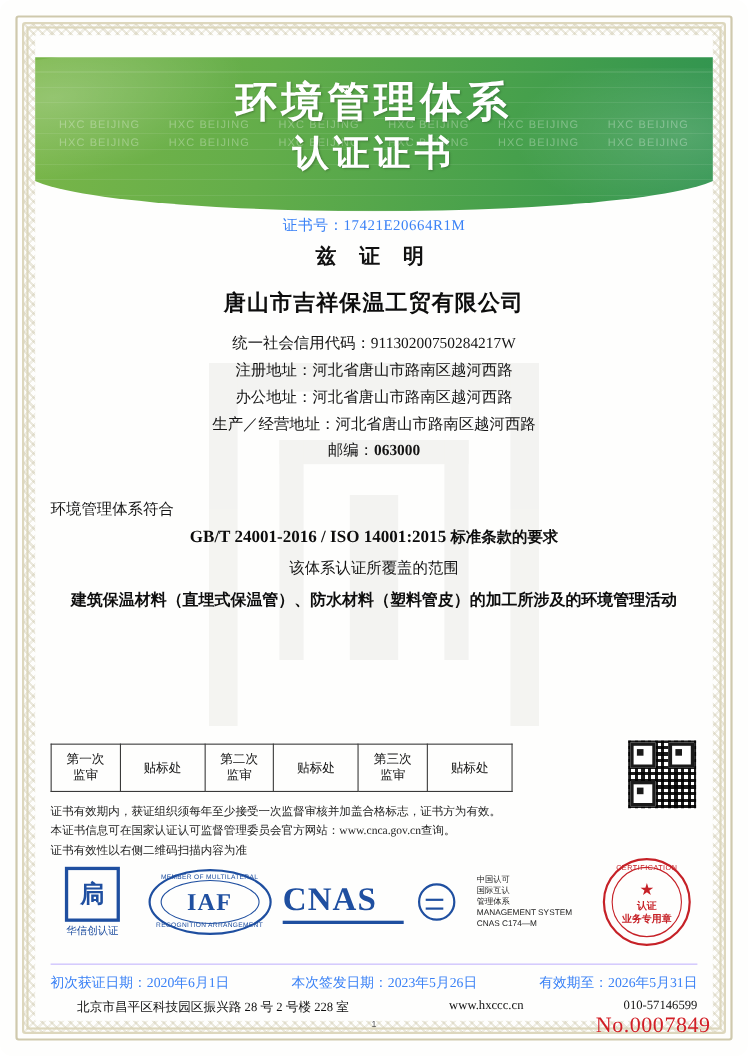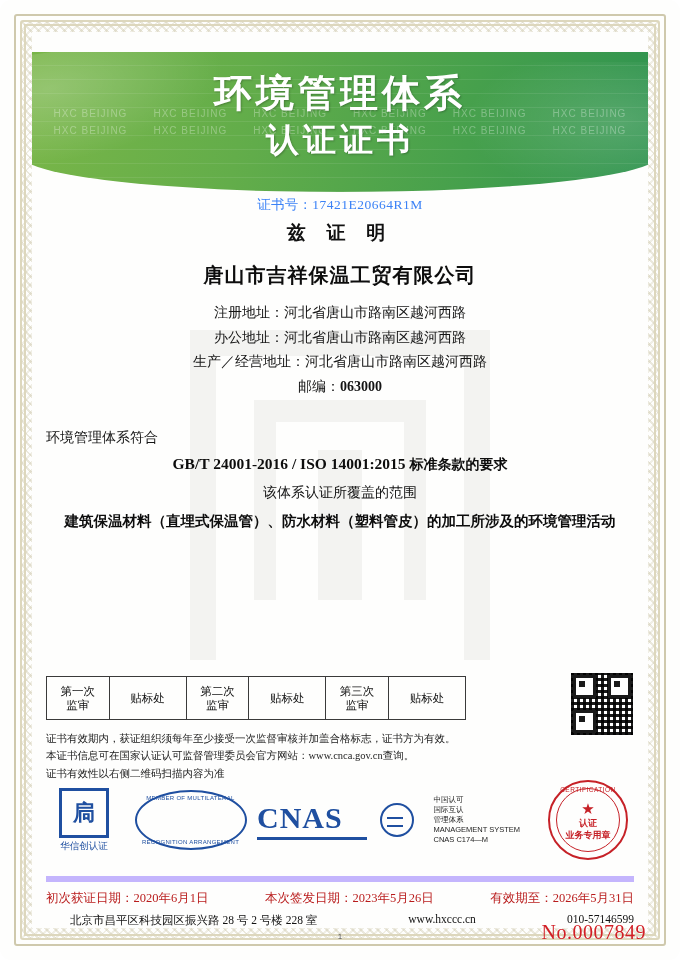--- a/index.html
+++ b/index.html
@@ -394,22 +394,22 @@
   .footer {
     position: absolute;
     left: 46px; right: 46px; top: 876px;
     z-index: 3;
   }
   .footer-dates {
     display: flex;
     justify-content: space-between;
     font-family: "Liberation Serif", serif;
     font-size: 12.5px;
-    color: #b91c1c;
-    border-top: 6px solid #c4b5fd;
+    color: #3b82f6;
+    border-top: 1px solid #c4b5fd;
     padding-top: 8px;
   }
   .footer-addr {
     display: flex;
     justify-content: space-between;
     font-family: "Liberation Serif", serif;
     font-size: 11.5px;
     color: #111;
     margin-top: 6px;
     margin-left: 24px;
@@ -478,20 +478,23 @@
   <div class="content">
 
     <div class="cert-no">
       <span>证书号：</span><span class="num">17421E20664R1M</span>
     </div>
 
     <div class="hereby">兹 证 明</div>
 
     <div class="company">唐山市吉祥保温工贸有限公司</div>
 
+    <div class="info-line">
+      <span>统一社会信用代码：</span><span>91130200750284217W</span>
+    </div>
     <div class="info-line">
       <span>注册地址：</span><span>河北省唐山市路南区越河西路</span>
     </div>
     <div class="info-line">
       <span>办公地址：</span><span>河北省唐山市路南区越河西路</span>
     </div>
     <div class="info-line">
       <span>生产／经营地址：</span><span>河北省唐山市路南区越河西路</span>
     </div>
     <div class="info-line">
@@ -554,20 +557,23 @@
   <div class="logos">
 
     <div class="logo-hx">
       <div class="hx-square">扃</div>
       <div class="hx-text">华信创认证</div>
     </div>
 
     <div class="logo-iaf">
       <div class="iaf-ellipse">
         <div class="iaf-top">MEMBER OF MULTILATERAL</div>
+        <div class="inner">
+          <span class="iaf-main">IAF</span>
+        </div>
         <div class="iaf-bot">RECOGNITION ARRANGEMENT</div>
       </div>
     </div>
 
     <div class="logo-cnas">
       <div class="cnas-main">CNAS</div>
       <div class="cnas-bar"></div>
     </div>
 
     <div class="logo-cnas-text">

